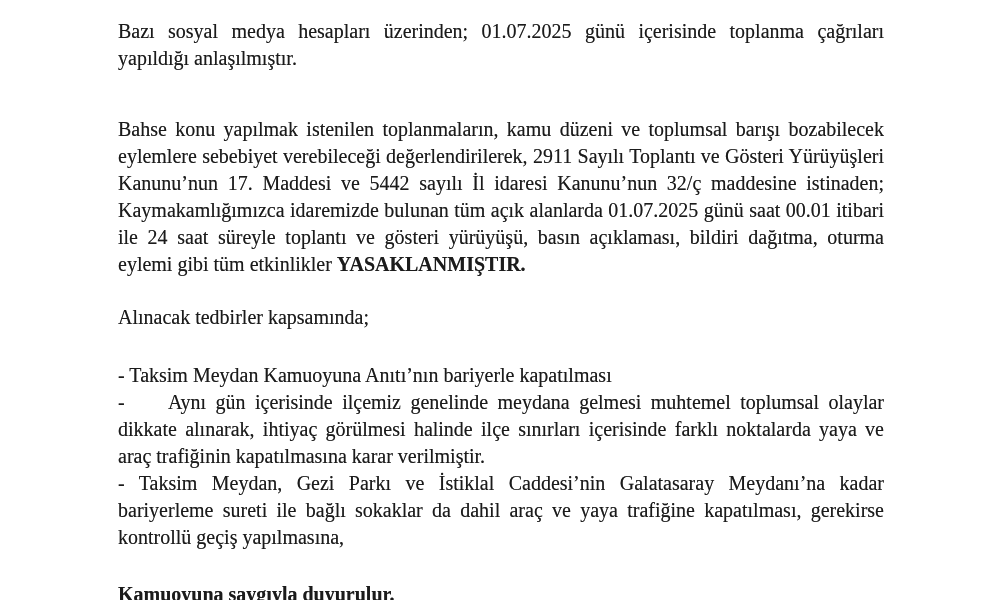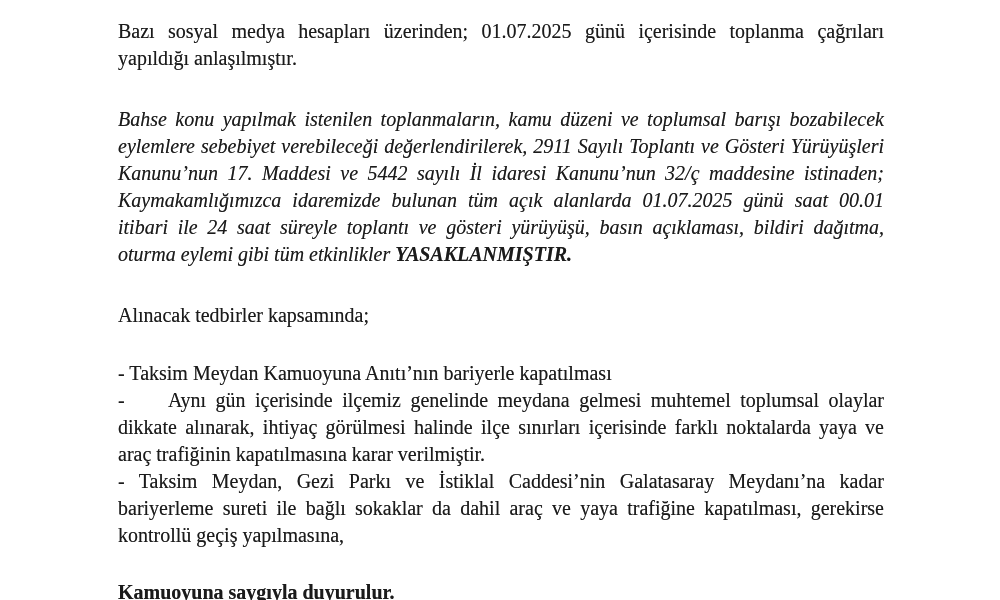--- a/index.html
+++ b/index.html
@@ -19,22 +19,22 @@
     font-size: 20px;
     line-height: 27px;
     color: #1b1b1b;
     overflow: hidden;
     text-shadow: 0 0 0.4px rgba(30,30,30,0.55); 
   }
   .para {
     margin: 0;
     text-align: justify;
   }
-  .para-ban { margin-top: 34px; font-style: italic; }
-  .measures-heading { margin-top: 34px; }
+  .para-ban { margin-top: 44px; }
+  .measures-heading { margin-top: 26px; }
   .measures { margin-top: 31px; }
   .closing { margin-top: 30px; }
   .bold { font-weight: bold; }
   .marker { display: inline; }
   .marker-wide {
     display: inline-block;
     width: 50px;
   }
 </style>
 </head>

